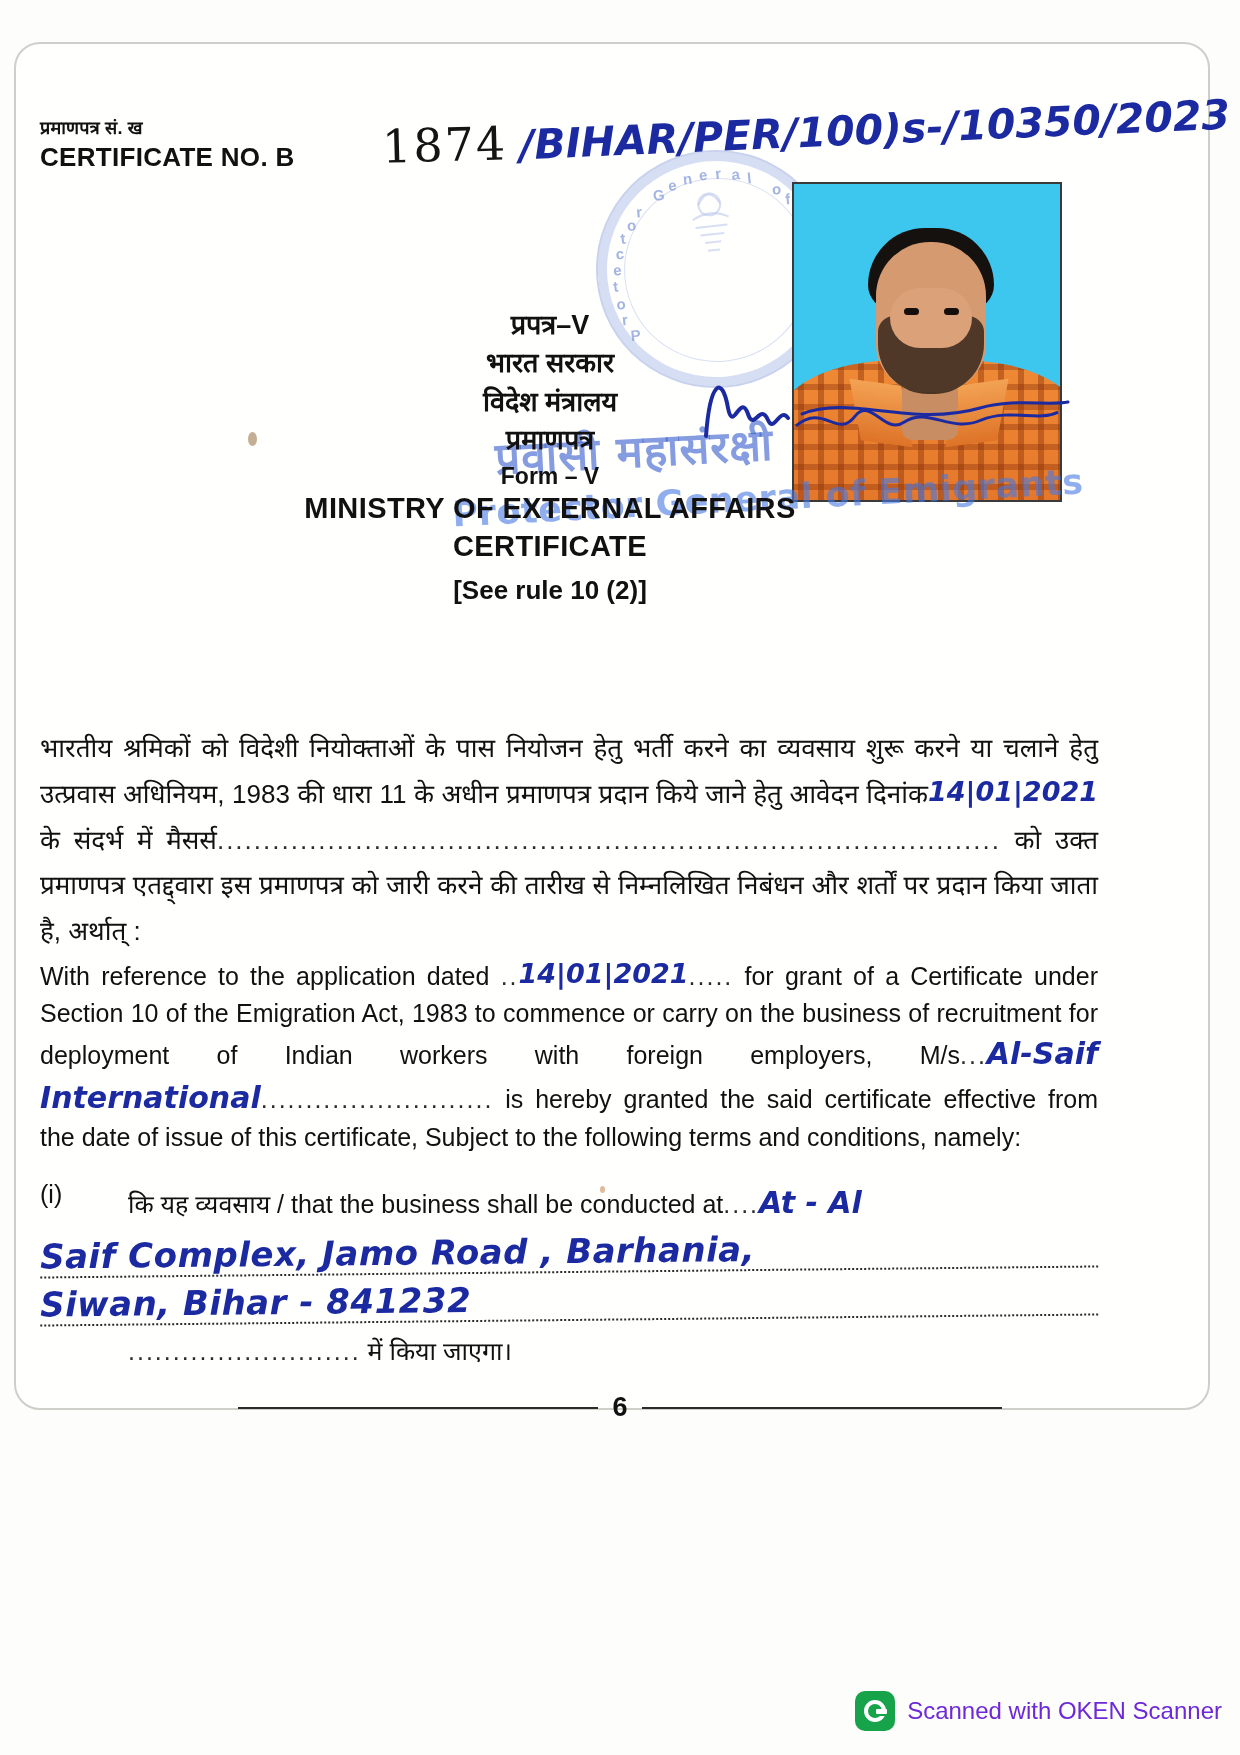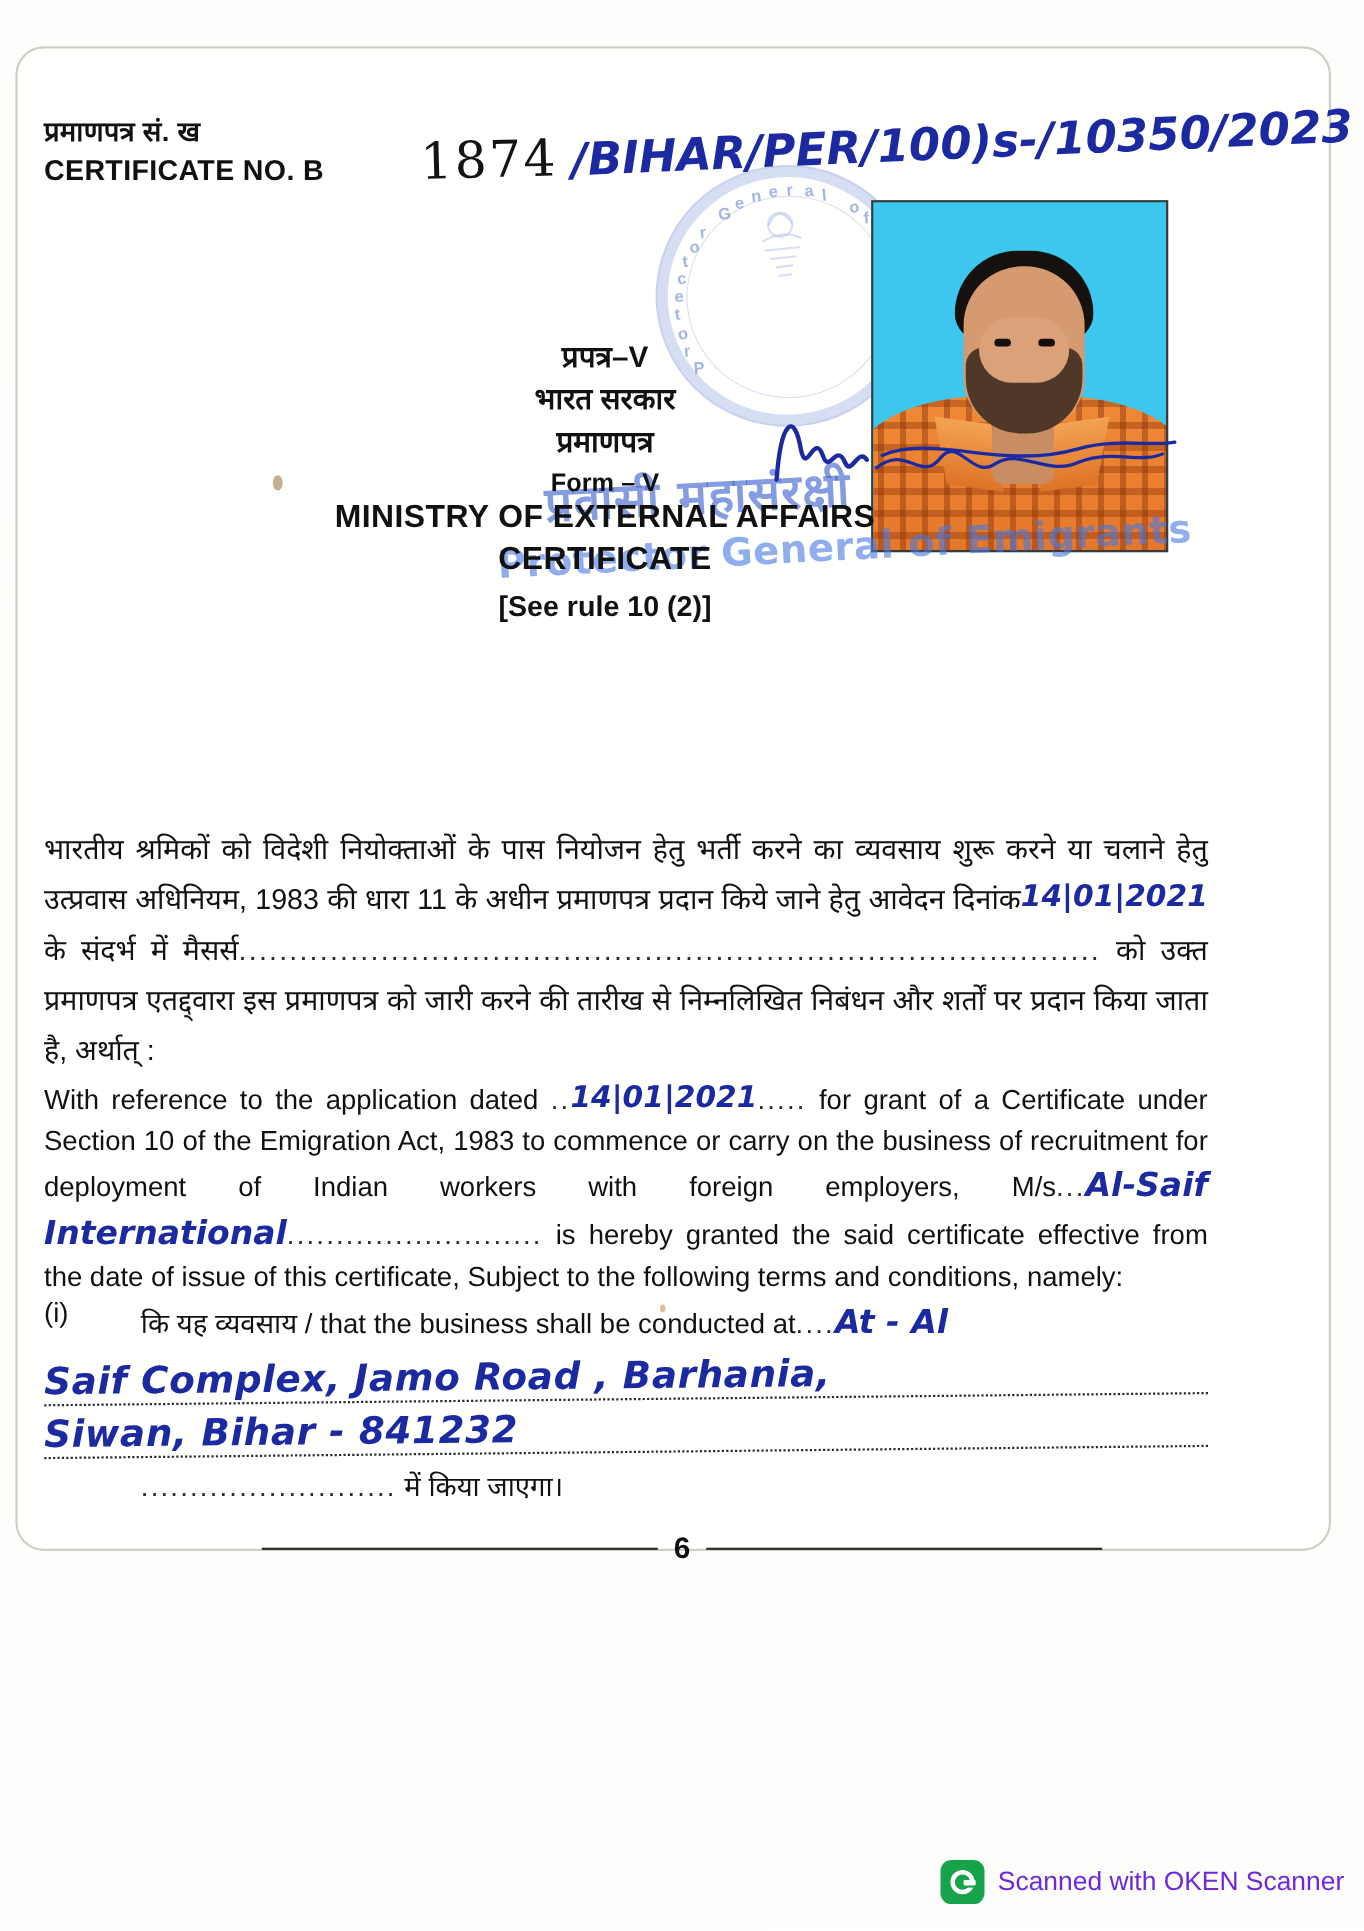--- a/index.html
+++ b/index.html
@@ -29,21 +29,21 @@
     border-radius: 26px;
     background: linear-gradient(180deg, #fffffd 0%, #fdfdf9 45%, #fbfbf7 100%);
   }
 
   
   .cert-label {
     position: absolute; left: 40px; top: 104px;
     font-weight: 700; color: #111;
     line-height: 1.35;
   }
-  .cert-label .hi { font-size: 25px; letter-spacing: .2px; }
+  .cert-label .hi { font-size: 18px; letter-spacing: .2px; margin-top: 12px; }
   .cert-label .en { font-size: 26px; letter-spacing: .3px; }
 
   
   .hand {
     font-family: "DejaVu Sans", sans-serif;
     color: #1b2aa0;
     font-style: italic;
     font-weight: 600;
   }
   .cert-no-black {
@@ -173,21 +173,21 @@
     color: #111;
   }
   .ch-hi { font-size: 27px; font-weight: 700; line-height: 1.42; }
   .ch-form { font-size: 23px; font-weight: 700; margin-top: 4px; text-align: center; }
   .ch-en-big { font-size: 29px; font-weight: 700; letter-spacing: .4px; line-height: 1.30; }
   .ch-rule-hi { font-size: 26px; font-weight: 700; margin-top: 10px; }
   .ch-rule-en { font-size: 26px; font-weight: 700; margin-top: 9px; }
 
   
   .body-wrap {
-    position: absolute; left: 40px; top: 750px; width: 1058px;
+    position: absolute; left: 40px; top: 726px; width: 1058px;
     color: #111;
   }
   .p-hi {
     font-size: 26px; font-weight: 500; line-height: 1.74;
     text-align: justify;
   }
   .p-en {
     font-size: 25px; font-weight: 500; line-height: 1.46;
     text-align: justify; margin-top: 2px;
   }
@@ -348,20 +348,21 @@
   <svg style="position:absolute; left:700px; top:362px; width:150px; height:80px;" viewBox="0 0 150 80">
     <path d="M6 74 C 10 20, 22 12, 28 46 C 33 72, 40 30, 48 52 C 54 70, 60 40, 68 58 C 74 72, 80 44, 88 56" fill="none" stroke="#1b2aa0" stroke-width="4" stroke-linecap="round"></path>
   </svg>
   <svg style="position:absolute; left:800px; top:392px; width:270px; height:40px;" viewBox="0 0 270 40">
     <path d="M2 22 C 50 2, 110 36, 180 16 C 215 6, 248 14, 268 10" fill="none" stroke="#1b2aa0" stroke-width="3" stroke-linecap="round"></path>
   </svg>
 
   <div class="center-head">
     <div class="ch-hi">प्रपत्र–V</div>
     <div class="ch-hi">भारत सरकार</div>
+    <div class="ch-hi">विदेश मंत्रालय</div>
     <div class="ch-hi">प्रमाणपत्र</div>
     <div class="ch-form">Form – V</div>
     <div class="ch-en-big">MINISTRY OF EXTERNAL AFFAIRS</div>
     <div class="ch-en-big">CERTIFICATE</div>
     <div class="ch-rule-en">[See rule 10 (2)]</div>
   </div>
 
   <div class="body-wrap">
 
     <div class="p-hi">

